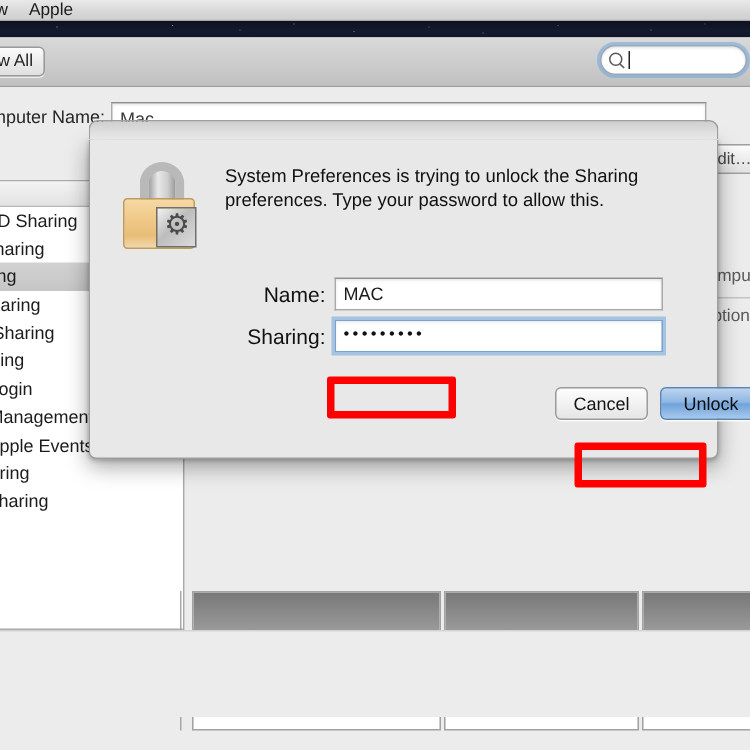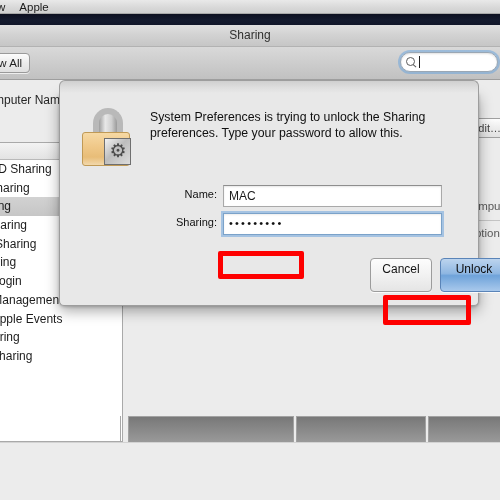--- a/index.html
+++ b/index.html
@@ -257,41 +257,41 @@
     position: absolute; left: 90px; top: 16px;
     width: 312px;
     font-size: 12.3px; font-weight: normal; color: #101010;
     line-height: 16.3px;
   }
 
   .field-row { position: absolute; height: 22px; }
   .field-label {
     position: absolute; right: 100%; top: 3px;
     margin-right: 6px;
-    font-size: 11px; color: #111; white-space: nowrap;
+    font-size: 14px; color: #111; white-space: nowrap;
   }
   .txt-field {
     width: 219px; height: 22px;
     background: #fff; border: 1px solid #a9a9a9;
     border-top-color: #8e8e8e;
     font-size: 12px; color: #1a1a1a;
     padding: 3px 0 0 5px;
     box-shadow: inset 0 1px 2px rgba(0,0,0,.10);
   }
   .txt-field.focused {
     border: 1px solid #7ba2c9;
     box-shadow: 0 0 0 2px rgba(120,170,222,.6), inset 0 1px 2px rgba(0,0,0,.08);
     letter-spacing: 2.2px;
     font-size: 11px;
     color: #111;
   }
 
   .btn-row { position: absolute; left: 310px; top: 165px; display: flex; gap: 8px; }
   .push-btn {
-    height: 34px; min-width: 62px;
+    height: 22px; min-width: 62px;
     border: 1px solid #9c9c9c; border-radius: 4px;
     background: linear-gradient(to bottom, #fdfdfd 0%, #f2f2f2 48%, #e5e5e5 100%);
     font-size: 12px; color: #141414;
     text-align: center; line-height: 20px;
     padding: 0 8px;
     box-shadow: 0 1px 0 rgba(255,255,255,.8);
   }
   .push-btn.default {
     border: 1px solid #5a84b8;
     background: linear-gradient(to bottom, #bcd4ee 0%, #8fb7e2 45%, #6fa3da 52%, #a9c9ec 100%);
@@ -314,23 +314,20 @@
 
   <div class="menubar">
     <span class="menu-item clipped">w</span>
     <span class="menu-item">Apple</span>
   </div>
 
   <div class="desktop"></div>
 
   <div class="prefwin">
 
-    <div class="titlebar">
-      <div class="window-title">Sharing</div>
-    </div>
 
     <div class="toolbar">
       <div class="showall-btn">Show All</div>
       <div class="search-wrap">
         <span class="search-icon"></span>
         <span class="search-caret"></span>
       </div>
     </div>
 
     <div class="content">

